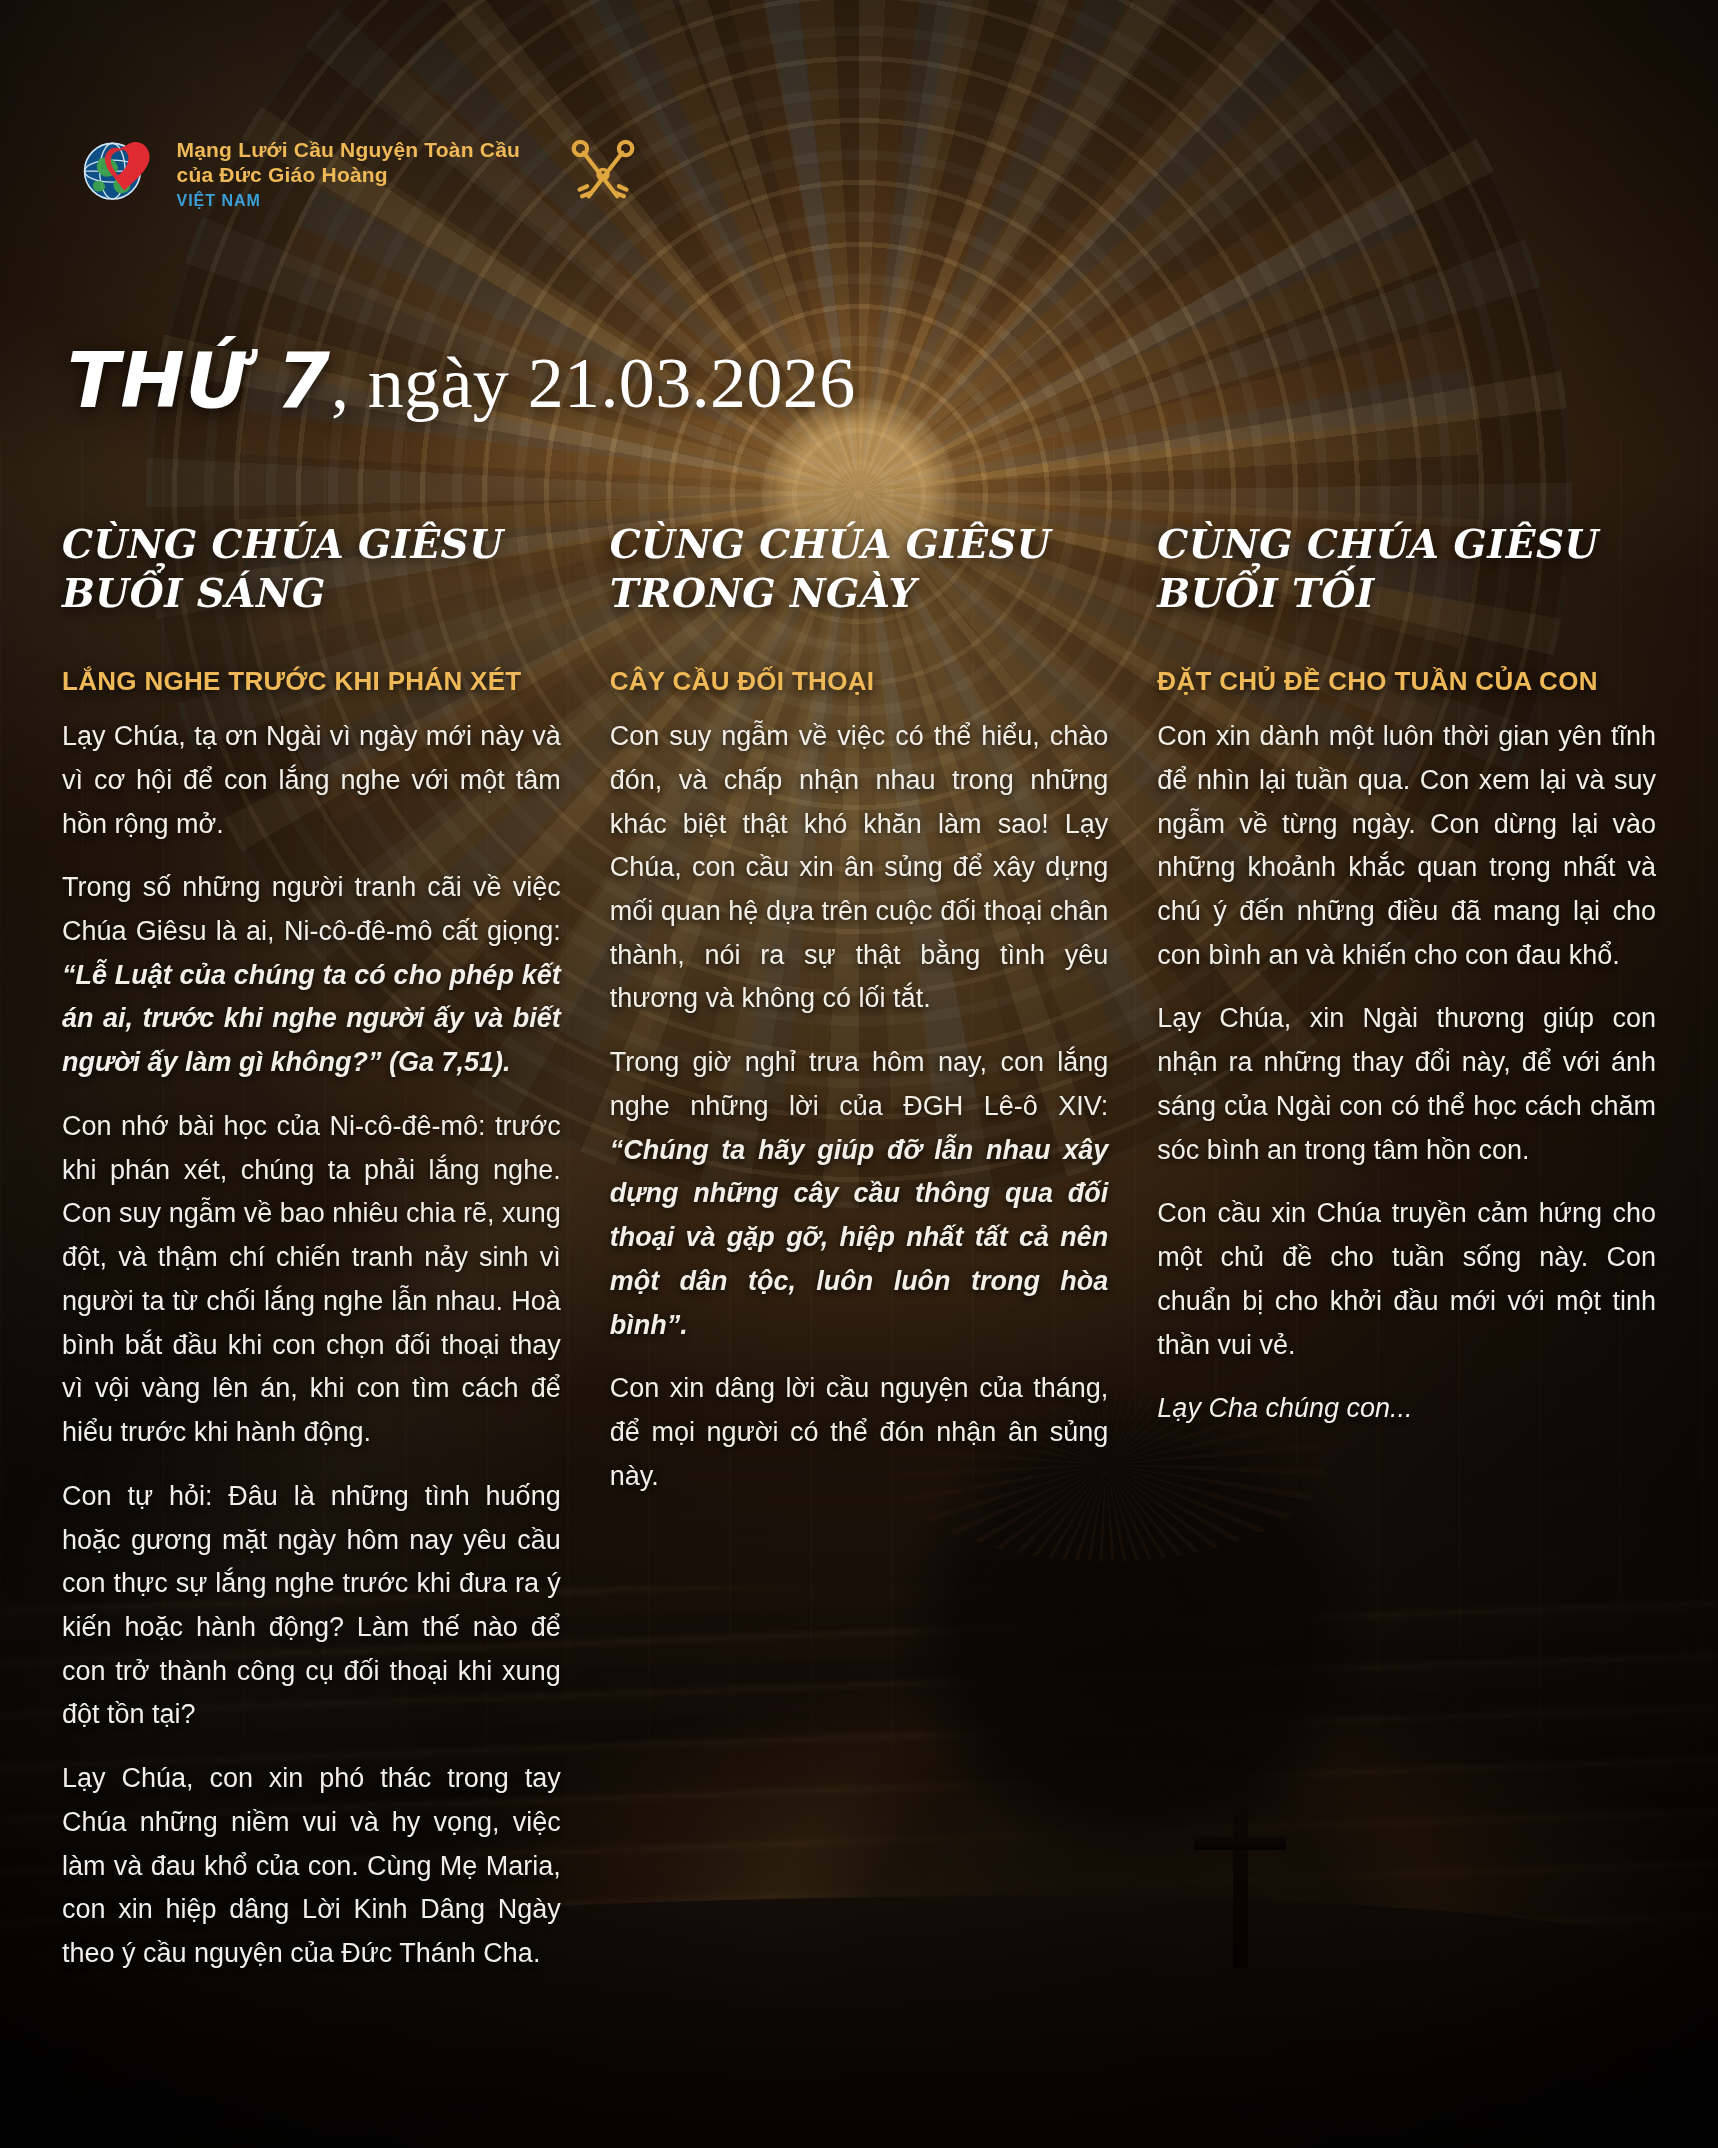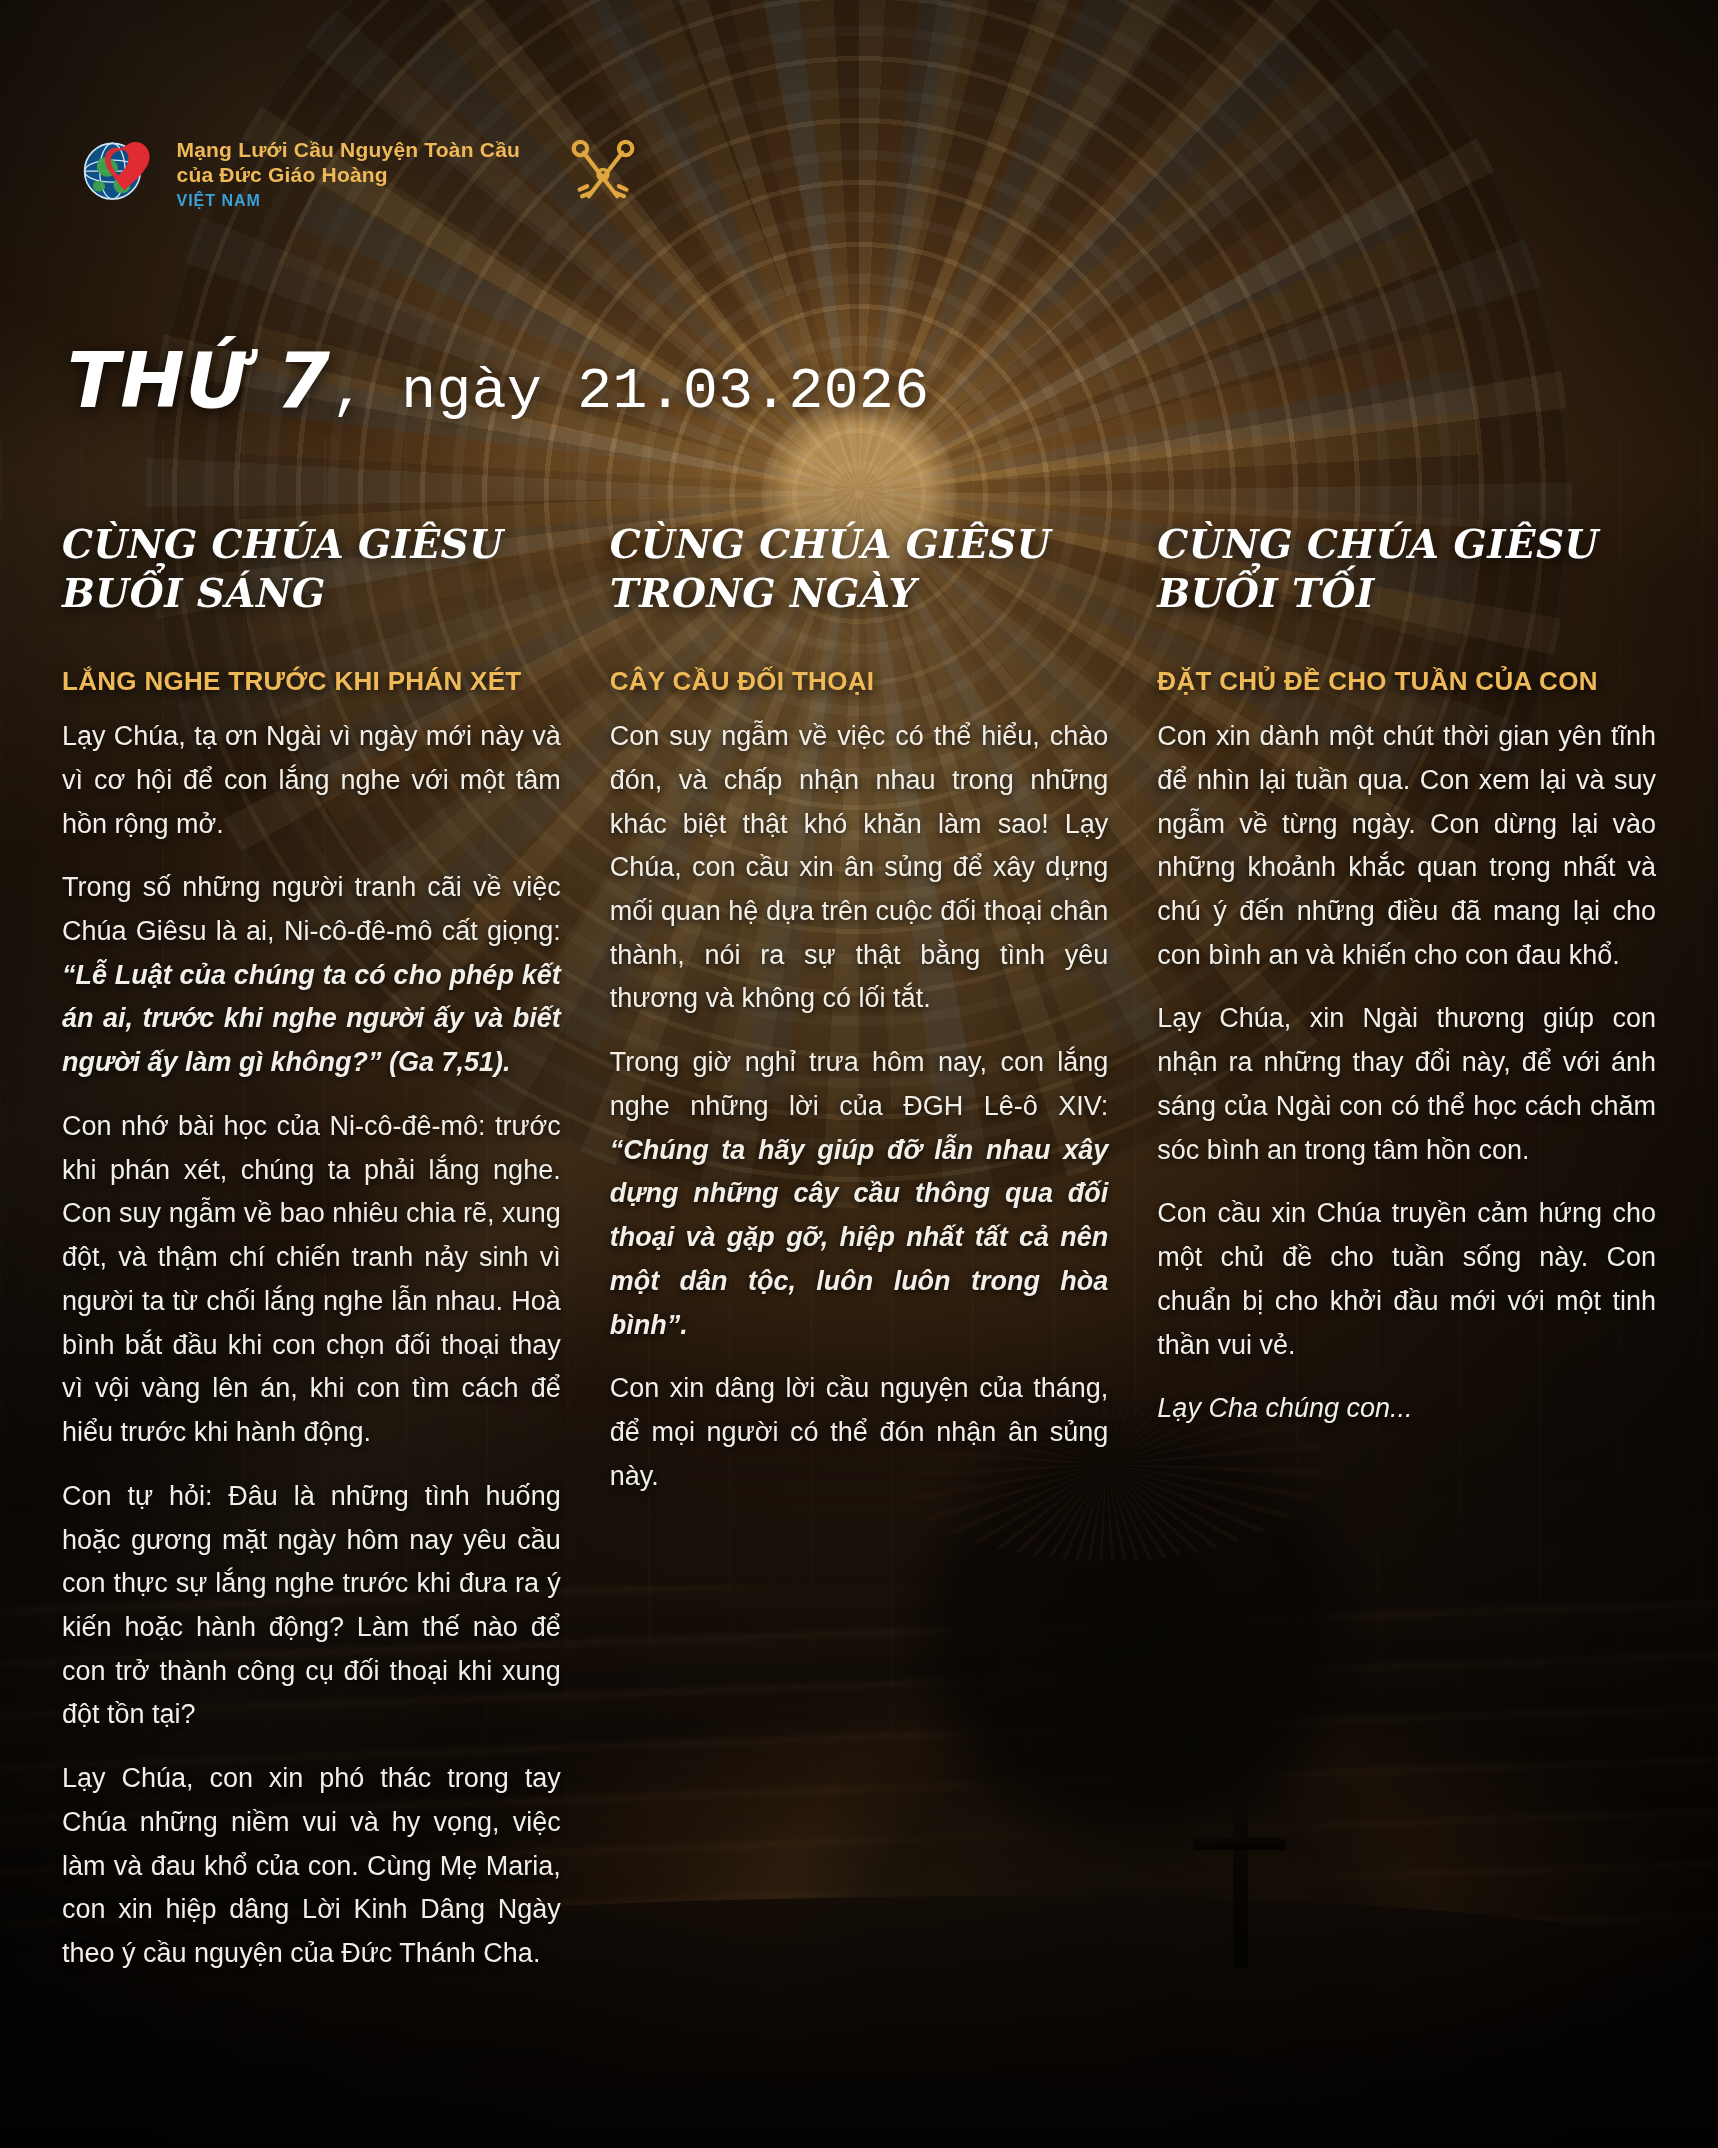--- a/index.html
+++ b/index.html
@@ -193,23 +193,23 @@
     color: #ffffff;
     white-space: nowrap;
     text-shadow: 0 3.4px 15px rgba(0,0,0,0.75);
   }
   .dateline .dow {
     font-family: "DejaVu Sans", sans-serif;
     font-weight: bold; font-style: italic;
     font-size: 77px; letter-spacing: 0.8px;
   }
   .dateline .rest {
-    font-family: Liberation Mono, monospace;
+    font-family: Liberation Serif, serif;
     font-weight: normal;
-    font-size: 58px; letter-spacing: 0.4px;
+    font-size: 72px; letter-spacing: 0.4px;
   }
 
   
   .columns {
     position: absolute; left: 62px; right: 62px; top: 520px;
     display: flex; gap: 49px;
   }
   .col { width: 505px; }
 
   .col-title {
@@ -328,21 +328,21 @@
             <div class="para">Con suy ngẫm về việc có thể hiểu, chào đón, và chấp nhận nhau trong những khác biệt thật khó khăn làm sao! Lạy Chúa, con cầu xin ân sủng để xây dựng mối quan hệ dựa trên cuộc đối thoại chân thành, nói ra sự thật bằng tình yêu thương và không có lối tắt.</div>
             <div class="para">Trong giờ nghỉ trưa hôm nay, con lắng nghe những lời của ĐGH Lê-ô XIV: <b>“Chúng ta hãy giúp đỡ lẫn nhau xây dựng những cây cầu thông qua đối thoại và gặp gỡ, hiệp nhất tất cả nên một dân tộc, luôn luôn trong hòa bình”.</b></div>
             <div class="para">Con xin dâng lời cầu nguyện của tháng, để mọi người có thể đón nhận ân sủng này.</div>
           </div>
       </div>
 
       <div class="col">
         <div class="col-title">CÙNG CHÚA GIÊSU BUỔI TỐI</div>
         <div class="col-sub">ĐẶT CHỦ ĐỀ CHO TUẦN CỦA CON</div>
         <div class="col-body">
-            <div class="para">Con xin dành một chút thời gian yên tĩnh để nhìn lại tuần qua. Con xem lại và suy ngẫm về từng ngày. Con dừng lại vào những khoảnh khắc quan trọng nhất và chú ý đến những điều đã mang lại cho con bình an và khiến cho con đau khổ.</div>
+            <div class="para">Con xin dành một luôn thời gian yên tĩnh để nhìn lại tuần qua. Con xem lại và suy ngẫm về từng ngày. Con dừng lại vào những khoảnh khắc quan trọng nhất và chú ý đến những điều đã mang lại cho con bình an và khiến cho con đau khổ.</div>
             <div class="para">Lạy Chúa, xin Ngài thương giúp con nhận ra những thay đổi này, để với ánh sáng của Ngài con có thể học cách chăm sóc bình an trong tâm hồn con.</div>
             <div class="para">Con cầu xin Chúa truyền cảm hứng cho một chủ đề cho tuần sống này. Con chuẩn bị cho khởi đầu mới với một tinh thần vui vẻ.</div>
             <div class="para italic">Lạy Cha chúng con...</div>
           </div>
       </div>
 
     </div>
   </div>
 </div>
 

